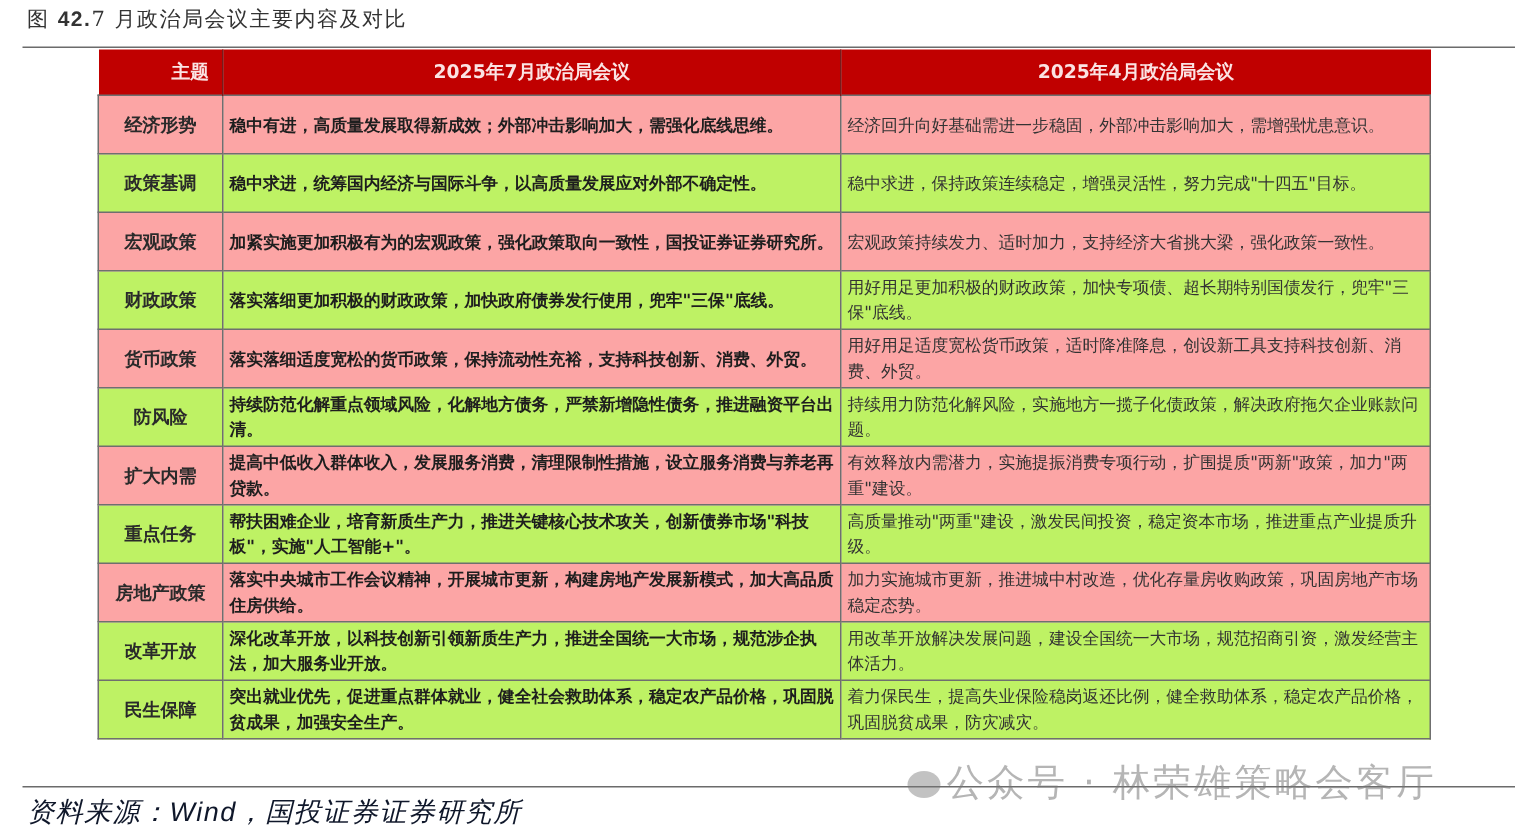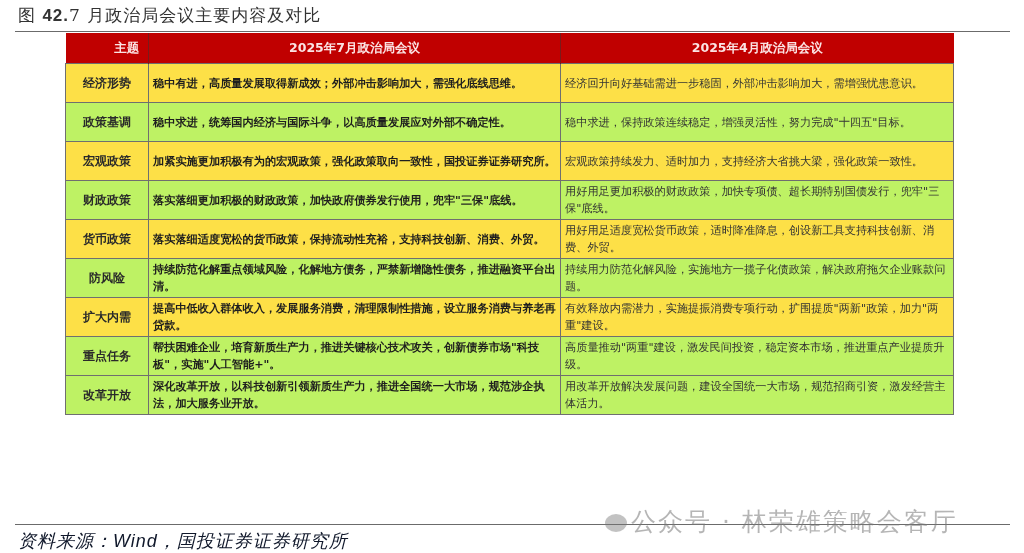--- a/index.html
+++ b/index.html
@@ -1,32 +1,32 @@
 <!DOCTYPE html>
 <html><head>
 <meta charset="utf-8">
 <style>
   html, body { margin: 0; padding: 0; background: #ffffff; }
   body { width: 1024px; height: 553px; position: relative; overflow: hidden;
          font-family: "DejaVu Sans", "Liberation Sans", sans-serif; color: #222; }
-  .fig-title { position: absolute; left: 18px; top: 4px; font-size: 17px; color: #333;
+  .fig-title { position: absolute; left: 18px; top: 4px; font-size: 14px; color: #333;
                font-family: "DejaVu Serif", "Liberation Serif", serif; letter-spacing: 1px; }
   .fig-title .num { font-family: "Liberation Sans", "DejaVu Sans", sans-serif; font-weight: bold; }
   .rule-top { position: absolute; left: 15px; top: 31px; width: 995px; height: 0; border-top: 1.5px solid #6b6b6b; }
   .rule-bottom { position: absolute; left: 15px; top: 524px; width: 995px; height: 0; border-top: 1.5px solid #6b6b6b; }
   table.cmp { position: absolute; left: 65px; top: 33px; width: 888px; border-collapse: collapse; table-layout: fixed; }
   table.cmp th { background: #c00000; color: #fbe3e3; font-weight: bold; font-size: 12.5px;
                  height: 30px; padding: 0; border-left: 1px solid #7a1a1a; text-align: center; }
   table.cmp th:first-child { border-left: none; padding-left: 40px; }
   table.cmp td { border: 1px solid #6f6f6f; font-size: 11.2px; line-height: 17px; padding: 2px 3px 2px 4px;
                  vertical-align: middle; color: #1e1e1e; }
   table.cmp td.topic { text-align: center; font-weight: bold; font-size: 12px; color: #2a2a2a; padding: 0; }
   table.cmp td.jul { font-weight: bold; }
   table.cmp td.apr { color: #333; }
-  tr.odd td { background: #fde047; }
+  tr.odd td { background: #fca5a5; }
   tr.even td { background: #bef264; }
   .source { position: absolute; left: 18px; top: 529px; font-size: 18px; font-style: italic; color: #0f172a;
             font-family: Liberation Sans, sans-serif; letter-spacing: 1px; }
   .watermark { position: absolute; left: 605px; top: 505px; font-size: 25px; color: rgba(120,120,120,0.55);
                letter-spacing: 2px; white-space: nowrap; pointer-events: none; }
   .watermark .wm-icon { display: inline-block; width: 22px; height: 18px; border-radius: 50%;
                         background: rgba(120,120,120,0.45); vertical-align: middle; margin-right: 4px; }
 </style>
 </head>
 <body>
@@ -84,23 +84,33 @@
     <tr class="odd" style="height:38px">
       <td class="topic">扩大内需</td>
       <td class="jul">提高中低收入群体收入，发展服务消费，清理限制性措施，设立服务消费与养老再贷款。</td>
       <td class="apr">有效释放内需潜力，实施提振消费专项行动，扩围提质"两新"政策，加力"两重"建设。</td>
     </tr>
     <tr class="even" style="height:39px">
       <td class="topic">重点任务</td>
       <td class="jul">帮扶困难企业，培育新质生产力，推进关键核心技术攻关，创新债券市场"科技板"，实施"人工智能+"。</td>
       <td class="apr">高质量推动"两重"建设，激发民间投资，稳定资本市场，推进重点产业提质升级。</td>
     </tr>
+    <tr class="odd" style="height:38px">
+      <td class="topic">房地产政策</td>
+      <td class="jul">落实中央城市工作会议精神，开展城市更新，构建房地产发展新模式，加大高品质住房供给。</td>
+      <td class="apr">加力实施城市更新，推进城中村改造，优化存量房收购政策，巩固房地产市场稳定态势。</td>
+    </tr>
     <tr class="even" style="height:39px">
       <td class="topic">改革开放</td>
       <td class="jul">深化改革开放，以科技创新引领新质生产力，推进全国统一大市场，规范涉企执法，加大服务业开放。</td>
       <td class="apr">用改革开放解决发展问题，建设全国统一大市场，规范招商引资，激发经营主体活力。</td>
+    </tr>
+    <tr class="even" style="height:37px">
+      <td class="topic">民生保障</td>
+      <td class="jul">突出就业优先，促进重点群体就业，健全社会救助体系，稳定农产品价格，巩固脱贫成果，加强安全生产。</td>
+      <td class="apr">着力保民生，提高失业保险稳岗返还比例，健全救助体系，稳定农产品价格，巩固脱贫成果，防灾减灾。</td>
     </tr>
   </tbody>
 </table>
 
 <div class="rule-bottom"></div>
 <div class="source">资料来源：Wind，国投证券证券研究所</div>
 <div class="watermark"><span class="wm-icon"></span><span>公众号 · 林荣雄策略会客厅</span></div>
 
 </body></html>

